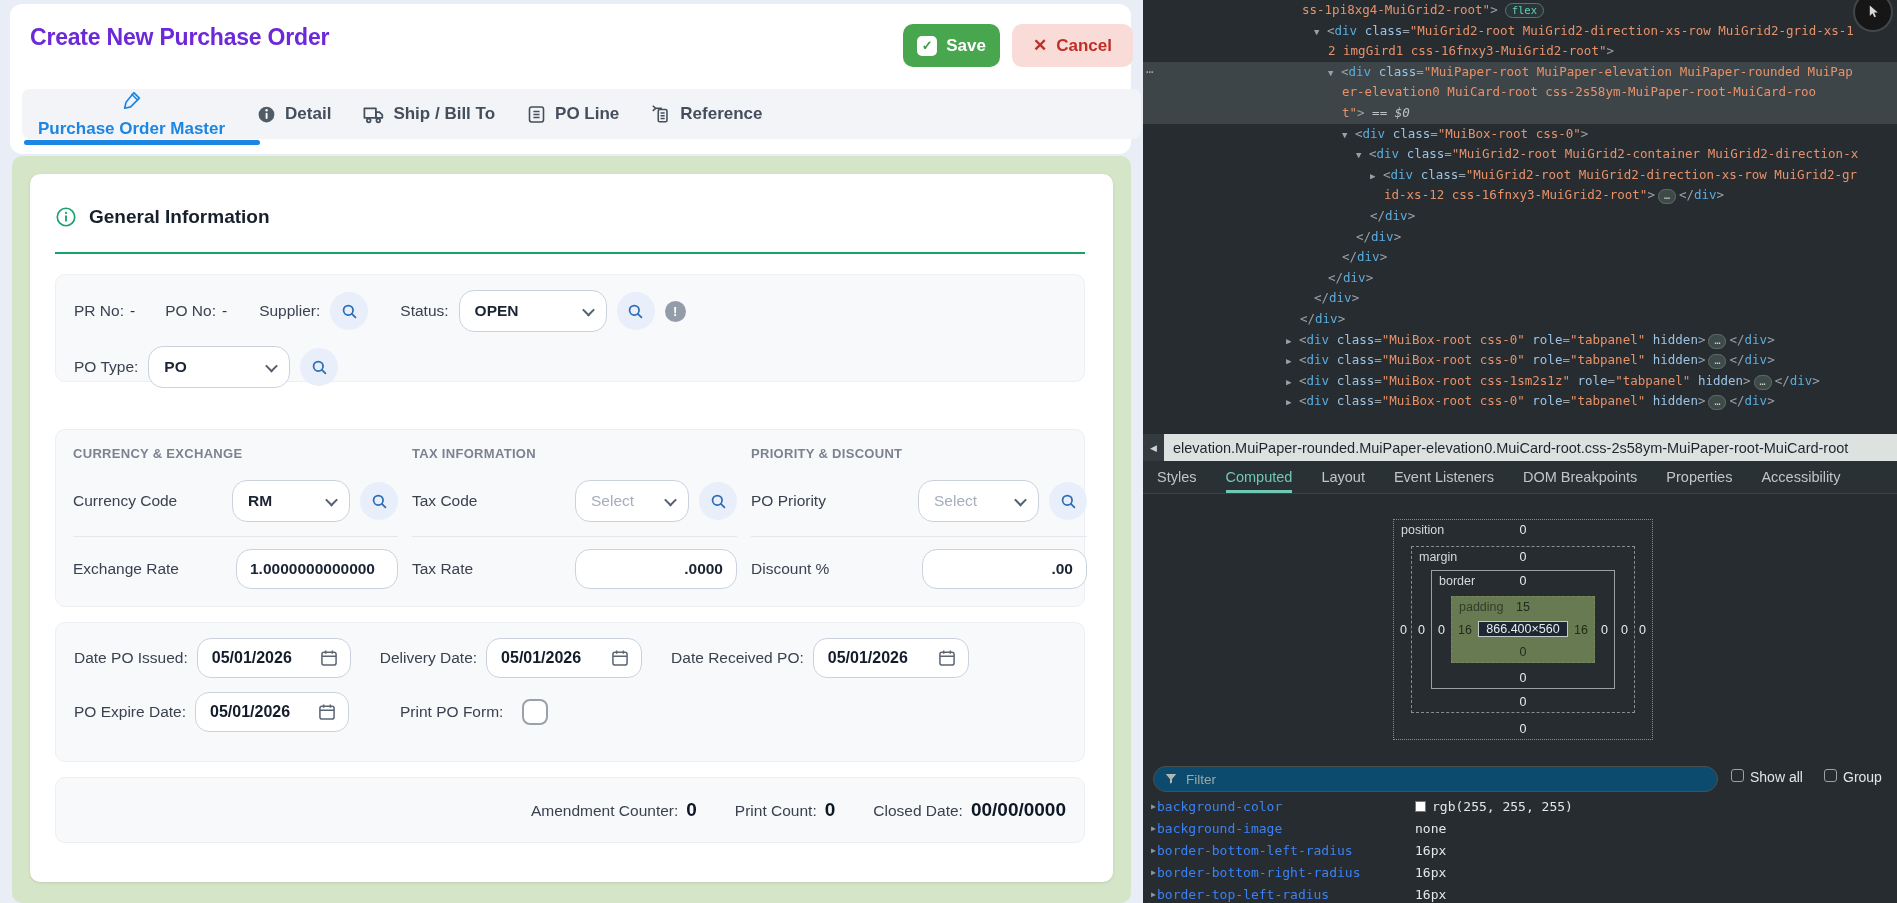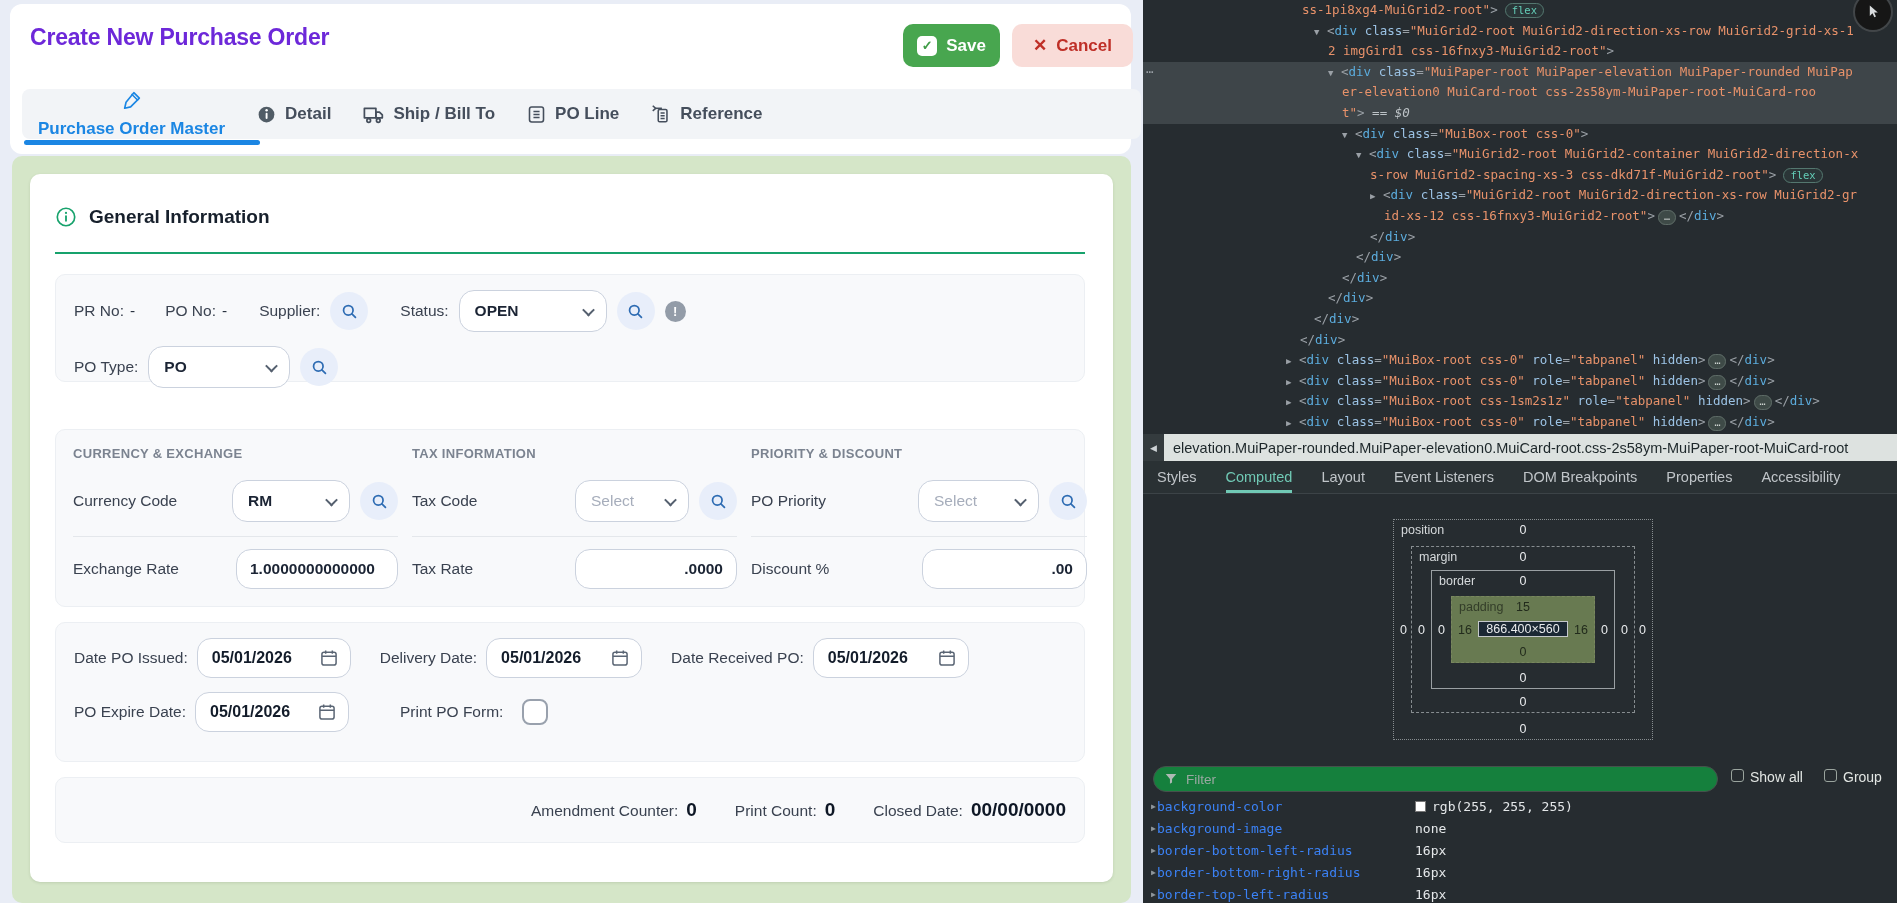--- a/index.html
+++ b/index.html
@@ -99,21 +99,21 @@
   .bm-label { position:absolute; top:3px; left:7px; color:#d5d9db; }
   .bm-padding > .bm-label { color:#333d29; }
   .bm-v { position:absolute; color:#e9ebed; }
   .bm-padding > .bm-v { color:#222b1c; }
   .bm-vt { top:3px; left:50%; transform:translateX(-50%); }
   .bm-vb { bottom:3px; left:50%; transform:translateX(-50%); }
   .bm-vl { left:6px; top:50%; transform:translateY(-50%); }
   .bm-vr { right:6px; top:50%; transform:translateY(-50%); }
 
   .dt-filter { position:absolute; top:766px; left:10px; width:565px; height:26px; }
-  .dt-filter input { width:100%; height:100%; background:#15803d; border:1px solid #46514c; border-radius:13px; color:#dfe4e1; font-size:13.5px; padding:0 10px 0 32px; outline:none; font-family:inherit; }
+  .dt-filter input { width:100%; height:100%; background:#0c4a6e; border:1px solid #46514c; border-radius:13px; color:#dfe4e1; font-size:13.5px; padding:0 10px 0 32px; outline:none; font-family:inherit; }
   .dt-filter input::placeholder { color:#9aa8a2; }
   .funnel { position:absolute; left:11px; top:6px; }
   .dt-check { position:absolute; top:769px; display:flex; align-items:flex-start; gap:6px; font-size:14px; color:#e2e6e3; cursor:pointer; }
   .dt-cb { width:13px; height:13px; border:1.5px solid #9aa49e; border-radius:3px; background:transparent; }
 
   .dt-props { position:absolute; top:795px; left:0; width:100%; font-family:"DejaVu Sans Mono", monospace; font-size:13px; }
   .prop { height:22px; display:flex; align-items:center; position:relative; }
   .prop .tri { color:#8e969b; font-size:8px; width:14px; padding-left:8px; }
   .prop .pname { color:#3b82f6; }
   .prop .pval { position:absolute; left:272px; color:#e4e7e9; display:flex; align-items:center; gap:6px; }
@@ -371,21 +371,20 @@
 <div class="dt">
   <div class="dt-code" id="dt-code">
       <div class="ln" style="padding-left: 159px;"><span class="seg-v">ss-1pi8xg4-MuiGrid2-root"</span><span class="seg-p">&gt;</span><span class="seg-b">flex</span></div>
       <div class="ln" style="padding-left: 171px;"><span class="seg-a">▼</span><span class="seg-p">&lt;</span><span class="seg-t">div</span><span class="seg-n"> class</span><span class="seg-p">=</span><span class="seg-v">"MuiGrid2-root MuiGrid2-direction-xs-row MuiGrid2-grid-xs-1</span></div>
       <div class="ln" style="padding-left: 185px;"><span class="seg-v">2 imgGird1 css-16fnxy3-MuiGrid2-root"</span><span class="seg-p">&gt;</span></div>
       <div class="ln sel" style="padding-left: 185px;"><span class="gut">⋯</span><span class="seg-a">▼</span><span class="seg-p">&lt;</span><span class="seg-t">div</span><span class="seg-n"> class</span><span class="seg-p">=</span><span class="seg-v">"MuiPaper-root MuiPaper-elevation MuiPaper-rounded MuiPap</span></div>
       <div class="ln sel" style="padding-left: 199px;"><span class="seg-v">er-elevation0 MuiCard-root css-2s58ym-MuiPaper-root-MuiCard-roo</span></div>
       <div class="ln sel" style="padding-left: 199px;"><span class="seg-v">t"</span><span class="seg-p">&gt;</span><span class="seg-m"> == $0</span></div>
       <div class="ln" style="padding-left: 199px;"><span class="seg-a">▼</span><span class="seg-p">&lt;</span><span class="seg-t">div</span><span class="seg-n"> class</span><span class="seg-p">=</span><span class="seg-v">"MuiBox-root css-0"</span><span class="seg-p">&gt;</span></div>
       <div class="ln" style="padding-left: 213px;"><span class="seg-a">▼</span><span class="seg-p">&lt;</span><span class="seg-t">div</span><span class="seg-n"> class</span><span class="seg-p">=</span><span class="seg-v">"MuiGrid2-root MuiGrid2-container MuiGrid2-direction-x</span></div>
-      <div class="ln" style="padding-left: 227px;"><span class="seg-v">s-row MuiGrid2-spacing-xs-3 css-dkd71f-MuiGrid2-root"</span><span class="seg-p">&gt;</span><span class="seg-b">flex</span></div>
       <div class="ln" style="padding-left: 227px;"><span class="seg-a">▶</span><span class="seg-p">&lt;</span><span class="seg-t">div</span><span class="seg-n"> class</span><span class="seg-p">=</span><span class="seg-v">"MuiGrid2-root MuiGrid2-direction-xs-row MuiGrid2-gr</span></div>
       <div class="ln" style="padding-left: 241px;"><span class="seg-v">id-xs-12 css-16fnxy3-MuiGrid2-root"</span><span class="seg-p">&gt;</span><span class="seg-e">…</span><span class="seg-p">&lt;/</span><span class="seg-t">div</span><span class="seg-p">&gt;</span></div>
       <div class="ln" style="padding-left: 227px;"><span class="seg-p">&lt;/</span><span class="seg-t">div</span><span class="seg-p">&gt;</span></div>
       <div class="ln" style="padding-left: 213px;"><span class="seg-p">&lt;/</span><span class="seg-t">div</span><span class="seg-p">&gt;</span></div>
       <div class="ln" style="padding-left: 199px;"><span class="seg-p">&lt;/</span><span class="seg-t">div</span><span class="seg-p">&gt;</span></div>
       <div class="ln" style="padding-left: 185px;"><span class="seg-p">&lt;/</span><span class="seg-t">div</span><span class="seg-p">&gt;</span></div>
       <div class="ln" style="padding-left: 171px;"><span class="seg-p">&lt;/</span><span class="seg-t">div</span><span class="seg-p">&gt;</span></div>
       <div class="ln" style="padding-left: 157px;"><span class="seg-p">&lt;/</span><span class="seg-t">div</span><span class="seg-p">&gt;</span></div>
       <div class="ln" style="padding-left: 143px;"><span class="seg-a">▶</span><span class="seg-p">&lt;</span><span class="seg-t">div</span><span class="seg-n"> class</span><span class="seg-p">=</span><span class="seg-v">"MuiBox-root css-0"</span><span class="seg-n"> role</span><span class="seg-p">=</span><span class="seg-v">"tabpanel"</span><span class="seg-n"> hidden</span><span class="seg-p">&gt;</span><span class="seg-e">…</span><span class="seg-p">&lt;/</span><span class="seg-t">div</span><span class="seg-p">&gt;</span></div>
       <div class="ln" style="padding-left: 143px;"><span class="seg-a">▶</span><span class="seg-p">&lt;</span><span class="seg-t">div</span><span class="seg-n"> class</span><span class="seg-p">=</span><span class="seg-v">"MuiBox-root css-0"</span><span class="seg-n"> role</span><span class="seg-p">=</span><span class="seg-v">"tabpanel"</span><span class="seg-n"> hidden</span><span class="seg-p">&gt;</span><span class="seg-e">…</span><span class="seg-p">&lt;/</span><span class="seg-t">div</span><span class="seg-p">&gt;</span></div>

